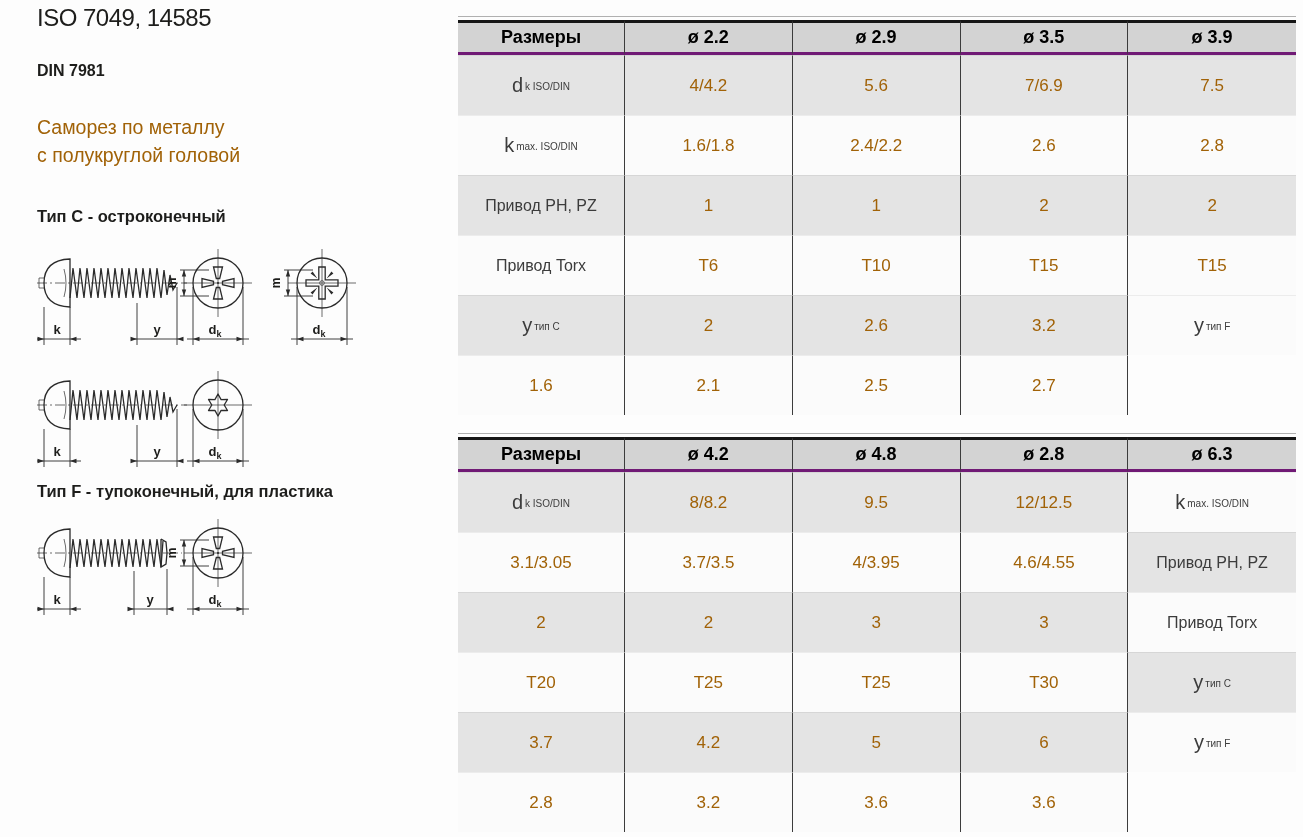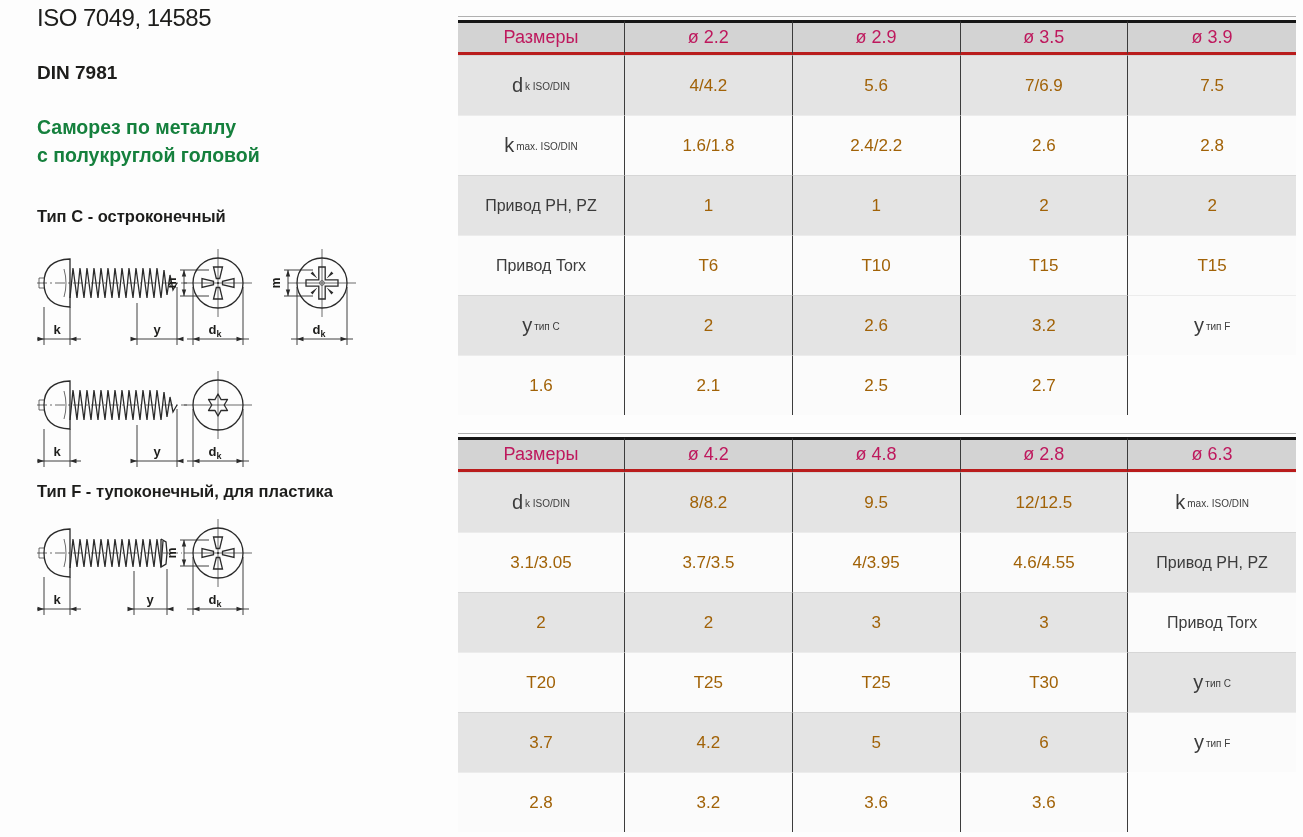--- a/index.html
+++ b/index.html
@@ -2,22 +2,22 @@
 <html><head>
 <meta charset="utf-8">
 <style>
   html,body{margin:0;padding:0;}
   body{font-family:"Liberation Sans", sans-serif; background:#ffffff;}
   #page{position:relative;width:1303px;height:837px;background:#fdfdfd;overflow:hidden;}
 
   
   .abs{position:absolute;}
   #title{left:37px;top:4px;font-size:24px;font-weight:normal;color:#1d1d1b;letter-spacing:-0.5px;}
-  #subtitle{left:37px;top:62px;font-size:19px;font-weight:bold;color:#1d1d1b;}
-  #descr{left:37px;top:113px;font-size:19.5px;font-weight:bold;color:#15803d;line-height:28px;}
+  #subtitle{left:37px;top:62px;font-size:16px;font-weight:bold;color:#1d1d1b;}
+  #descr{left:37px;top:113px;font-size:19.5px;font-weight:normal;color:#a16207;line-height:28px;}
   .type-heading{left:37px;font-size:16.5px;font-weight:bold;color:#1d1d1b;}
   #typec{top:207px;}
   #typef{top:482px;}
 
   
   svg.drawing{position:absolute;overflow:visible;}
   #drawing1{left:37px;top:243px;}
   #drawing2{left:37px;top:365px;}
   #drawing3{left:37px;top:513px;}
   .ol{stroke:#2b2b2b;stroke-width:1.3;fill:none;}
@@ -29,23 +29,23 @@
   text.dm{font-family:"Liberation Sans",sans-serif;font-size:12px;font-weight:bold;fill:#1d1d1b;}
   tspan.sub{font-size:9px;}
 
   
   .dtable{position:absolute;left:458px;width:838px;display:grid;
           grid-template-columns:167px repeat(4,1fr);}
   .dtable::before{content:"";position:absolute;left:0;right:0;top:-4px;height:1px;background:#b0b0b0;}
   #t0{top:20px;} #t1{top:437px;}
   .dtable>div{box-sizing:border-box;border-right:1px solid #3c3c3c;}
   .dtable>div:nth-child(5n){border-right:none;}
-  .th{height:35px;background:#d3d3d3;border-top:3px solid #161616;border-bottom:3px solid #b91c1c;
+  .th{height:35px;background:#d3d3d3;border-top:3px solid #161616;border-bottom:3px solid #701a75;
       display:flex;align-items:center;justify-content:center;
-      font-size:18px;font-weight:normal;color:#be185d;}
+      font-size:18px;font-weight:bold;color:#000000;}
   .td{height:60px;display:flex;align-items:center;justify-content:center;
       font-size:17px;color:#a16207;border-top:1px solid rgba(0,0,0,0.06);}
   .td.sh{background:#e4e4e4;}
   .td:not(.sh){background:#fbfbfb;}
   .lab{color:#3c3c3c;}
   .lm{font-size:20px;}
   .lp{font-size:16px;}
   sub.ls{font-size:10px;margin-left:2px;position:relative;top:1px;}
 </style>
 </head>

